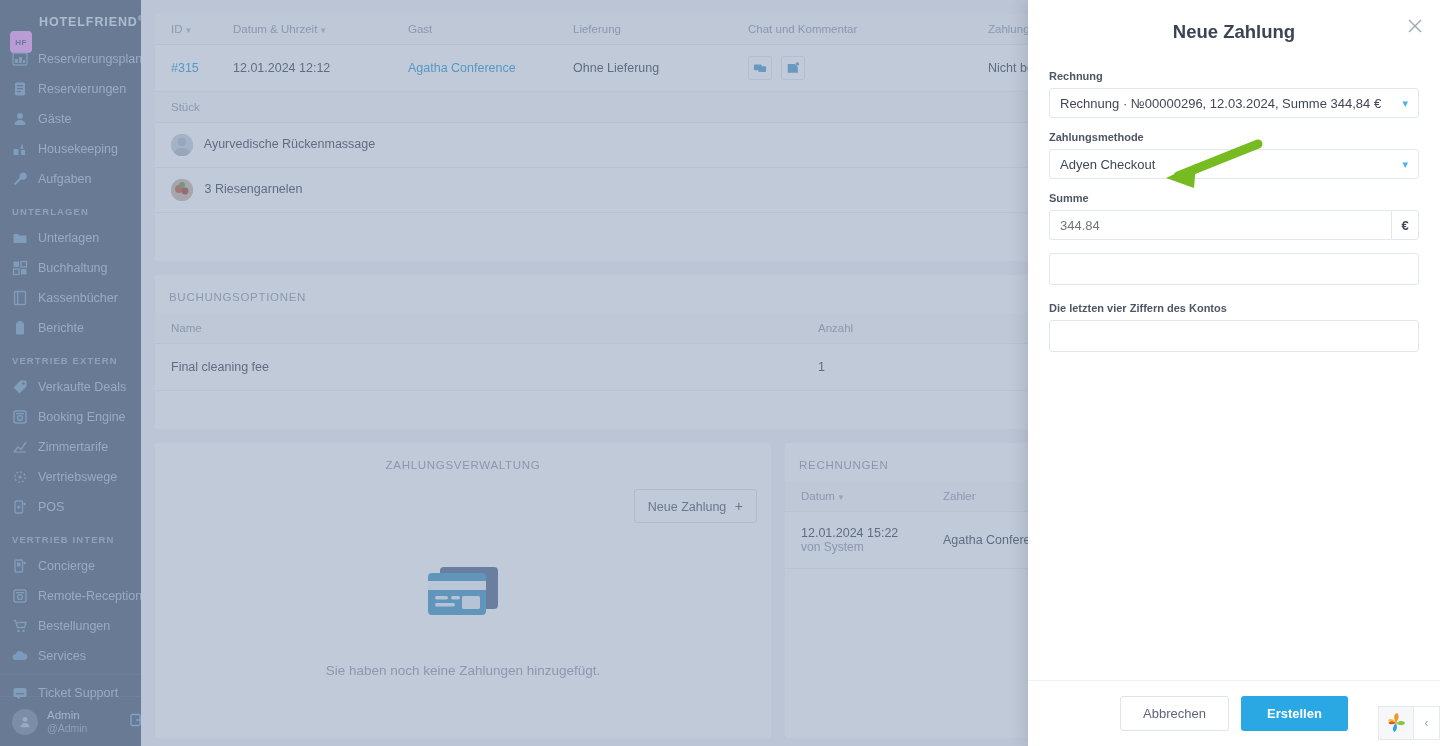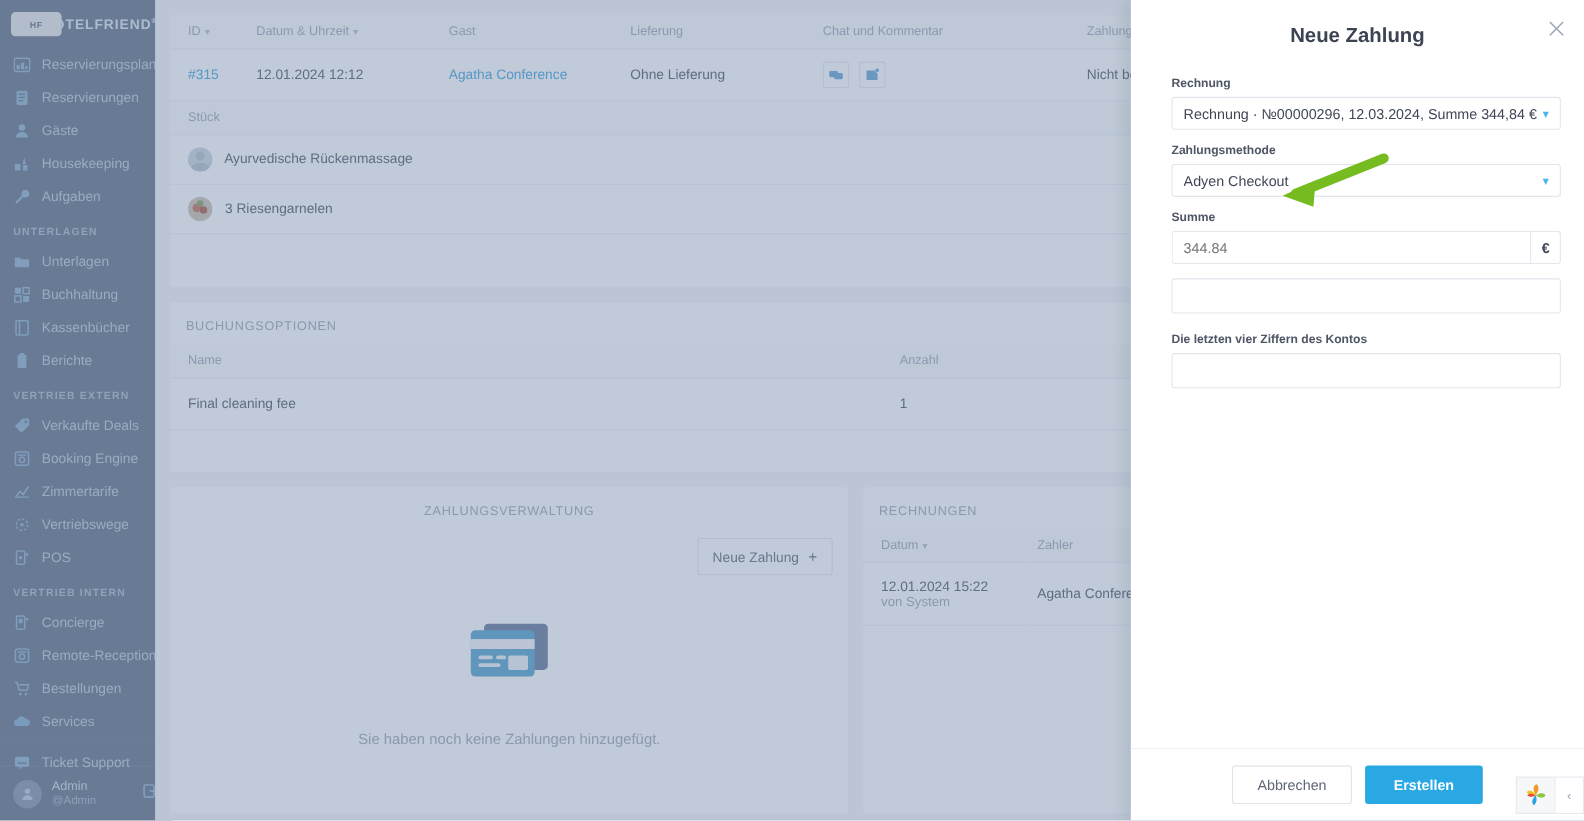--- a/index.html
+++ b/index.html
@@ -12,23 +12,23 @@
   #app { position: relative; width: 1440px; height: 746px; }
 
   
   .sidebar {
     position: absolute; left: 0; top: 0; width: 157px; height: 746px;
     background: #5b6b82; color: #cfd8e3; overflow: hidden;
   }
   .brand { display: flex; align-items: center; height: 44px; padding: 0 10px; gap: 7px; }
   .brand-logo { width: 22px; height: 22px; position: relative; flex: none; }
   .brand-logo .cube {
-    width: 46px; height: 22px; background: #e5e5e5; border-radius: 4px;
+    width: 22px; height: 22px; background: #f0abfc; border-radius: 4px;
     display: flex; align-items: center; justify-content: center;
-    font-size: 8px; font-weight: bold; color: #5b6b82; letter-spacing: .5px;
+    font-size: 8px; font-weight: bold; color: #5b6b82; letter-spacing: .5px; margin-top: 20px;
   }
   .brand-name { font-size: 12.5px; font-weight: bold; letter-spacing: .9px; color: #dbe3ec; }
   .brand-reg { font-size: 7px; vertical-align: super; }
   .brand-collapse { margin-left: auto; font-size: 13px; color: #9fb0c4; }
 
   .nav-item {
     display: flex; align-items: center; gap: 10px;
     height: 30px; padding: 0 12px; font-size: 12.5px; color: #b9c5d4;
   }
   .nav-item .ico { width: 16px; height: 16px; flex: none; opacity: .85; }
@@ -108,21 +108,21 @@
   .modal-title {
     text-align: center; font-size: 18.5px; color: #3c4352; font-weight: bold;
     padding-top: 21px;
   }
   .modal-close {
     position: absolute; right: 13px; top: 14px; width: 24px; height: 24px;
     display: flex; align-items: center; justify-content: center;
     color: #9aa6b8; font-size: 16px;
   }
   .modal-body { flex: 1; padding: 10px 21px 0 21px; overflow: hidden; }
-  .fld { margin-bottom: 13px; margin-left: 16px; }
+  .fld { margin-bottom: 13px; }
   .fld-label { font-size: 11px; font-weight: bold; color: #4e5665; margin-bottom: 6px; }
   .select, .inp, .ta {
     width: 100%; border: 1px solid #e2e7ed; border-radius: 3px; background: #fff;
     font-size: 13px; color: #3f4756; font-family: "Liberation Sans", sans-serif;
   }
   .select { height: 30px; display: flex; align-items: center; padding: 0 10px; position: relative; }
   .select .val { flex: 1; white-space: nowrap; overflow: hidden; text-overflow: ellipsis; }
   .caret-blue { color: #4ab3ef; font-size: 11px; }
   .inp-group { display: flex; }
   .inp-group .inp {

